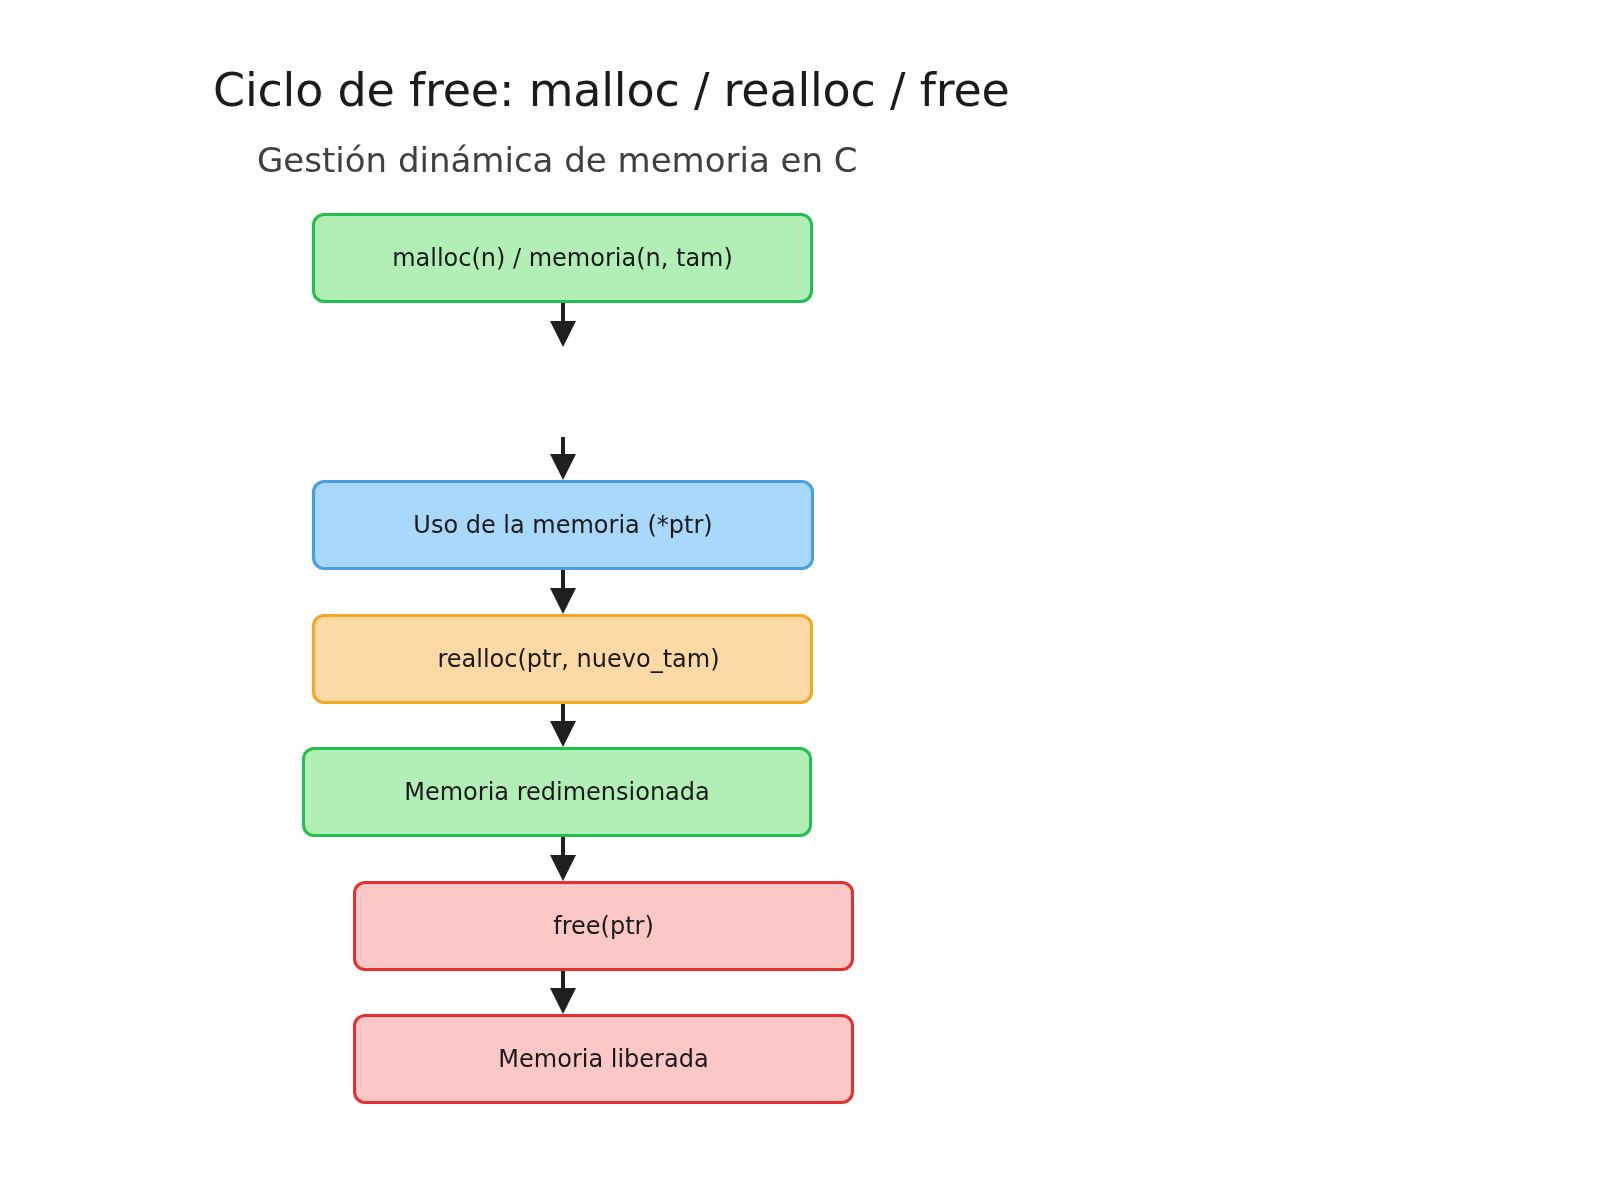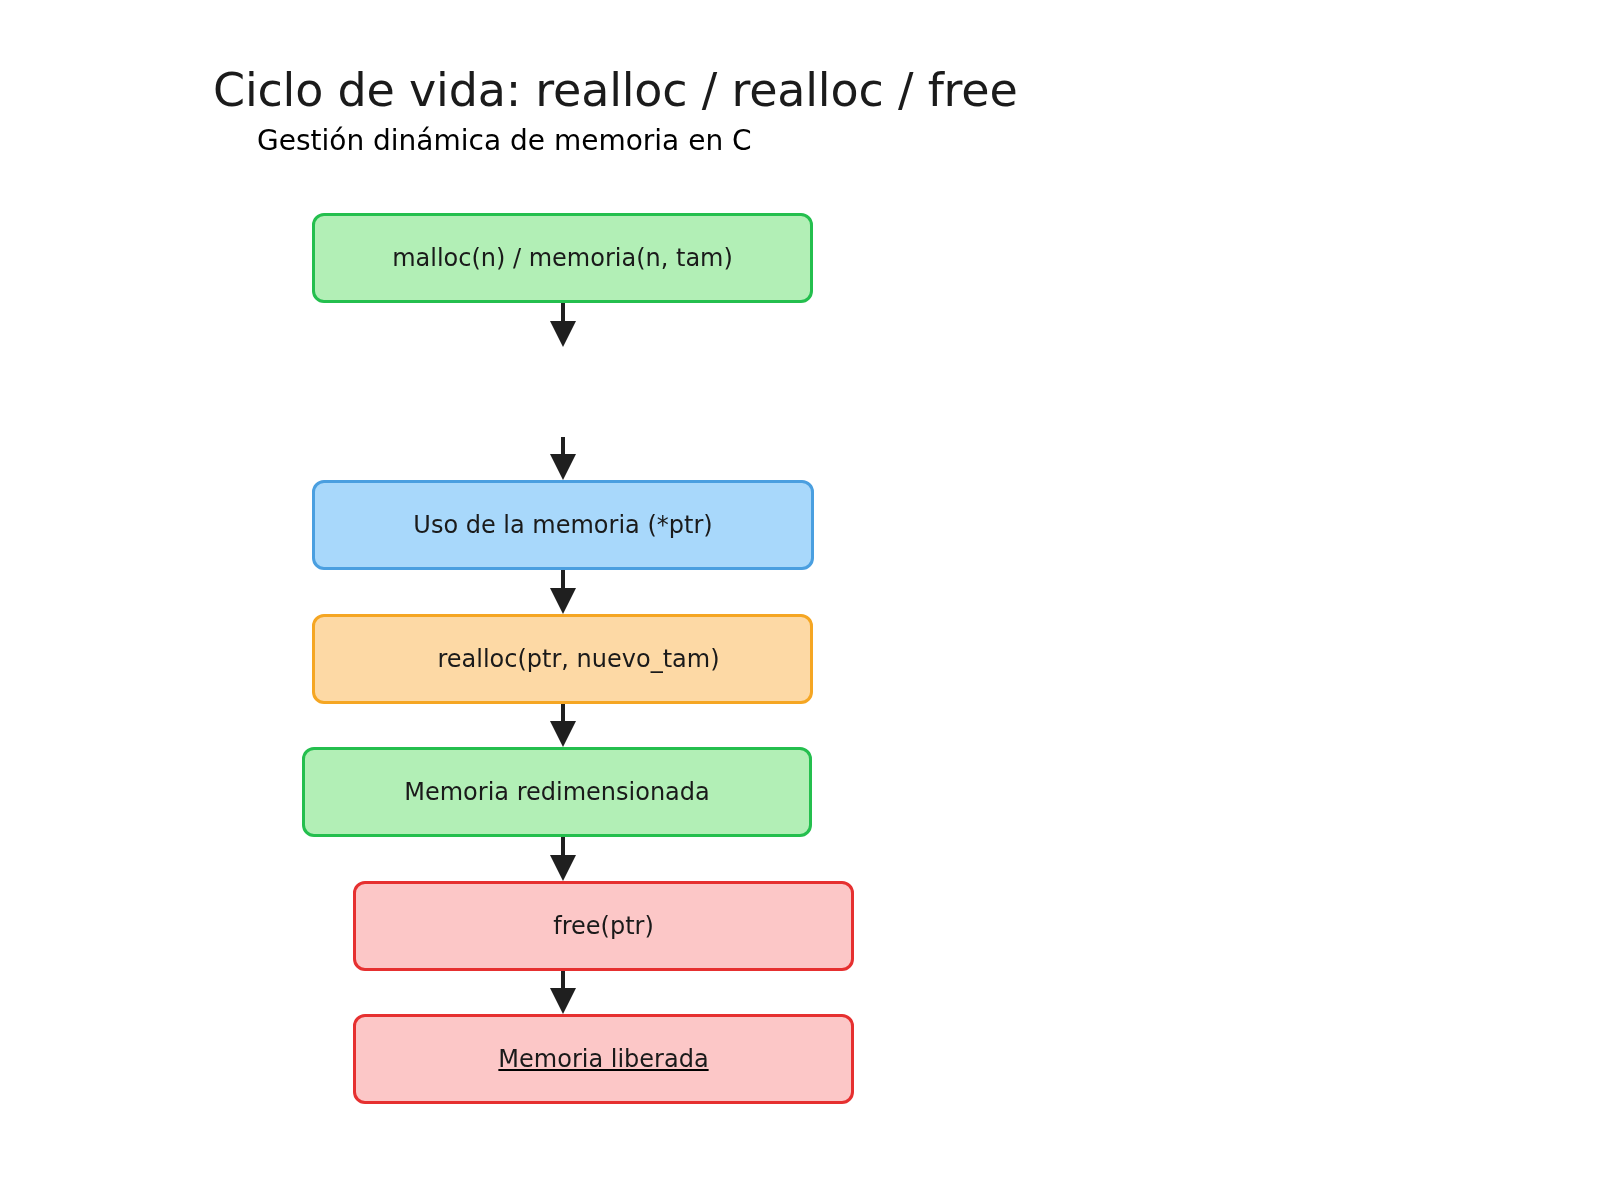--- a/index.html
+++ b/index.html
@@ -32,24 +32,24 @@
     font-size: 46px;
     font-weight: 400;
     color: #1b1b1b;
     letter-spacing: -0.2px;
     white-space: nowrap;
     line-height: 1.15;
   }
   .subtitle {
     position: absolute;
     left: 257px;
-    top: 124px;
-    font-size: 28px;
+    top: 140px;
+    font-size: 34px;
     font-weight: 400;
-    color: #000000;
+    color: #404040;
     white-space: nowrap;
     line-height: 1.2;
   }
 
   
   #flow {
     position: absolute;
     left: 0;
     top: 0;
     width: 1600px;
@@ -101,41 +101,41 @@
     border-left: 13px solid transparent;
     border-right: 13px solid transparent;
     border-top: 26px solid #1f1f1f;
   }
 </style>
 </head>
 <body>
 
 <div id="canvas">
 
-  <div class="title">Ciclo de vida: realloc / realloc / free</div>
+  <div class="title">Ciclo de free: malloc / realloc / free</div>
 
   <div class="subtitle">Gestión dinámica de memoria en C</div>
 
   <div id="flow">
       <div class="node green" style="left: 312px; top: 213px; width: 501px; height: 90px;">
         <span class="node-label">malloc(n) / memoria(n, tam)</span>
       </div>
       <div class="node blue" style="left: 312px; top: 480px; width: 502px; height: 90px;">
         <span class="node-label">Uso de la memoria (*ptr)</span>
       </div>
       <div class="node orange" style="left: 312px; top: 613.5px; width: 501px; height: 90px;">
         <span class="node-label">realloc(ptr, nuevo_tam)</span>
       </div>
       <div class="node green" style="left: 302px; top: 747px; width: 510px; height: 90px;">
         <span class="node-label">Memoria redimensionada</span>
       </div>
       <div class="node red" style="left: 312px; top: 880.5px; width: 501px; height: 90px;">
         <span class="node-label">free(ptr)</span>
       </div>
-      <div class="node red" style="left: 312px; top: 1014px; width: 501px; height: 90px; text-decoration: underline;">
+      <div class="node red" style="left: 312px; top: 1014px; width: 501px; height: 90px;">
         <span class="node-label">Memoria liberada</span>
       </div>
       <div class="arrow" style="left: 562.5px; top: 303px; height: 43.5px;">
         <div class="stem" style="height: 21.5px;"></div>
         <div class="head" style="top: 17.5px;"></div>
       </div>
       <div class="arrow" style="left: 562.5px; top: 436.5px; height: 43.5px;">
         <div class="stem" style="height: 21.5px;"></div>
         <div class="head" style="top: 17.5px;"></div>
       </div>

